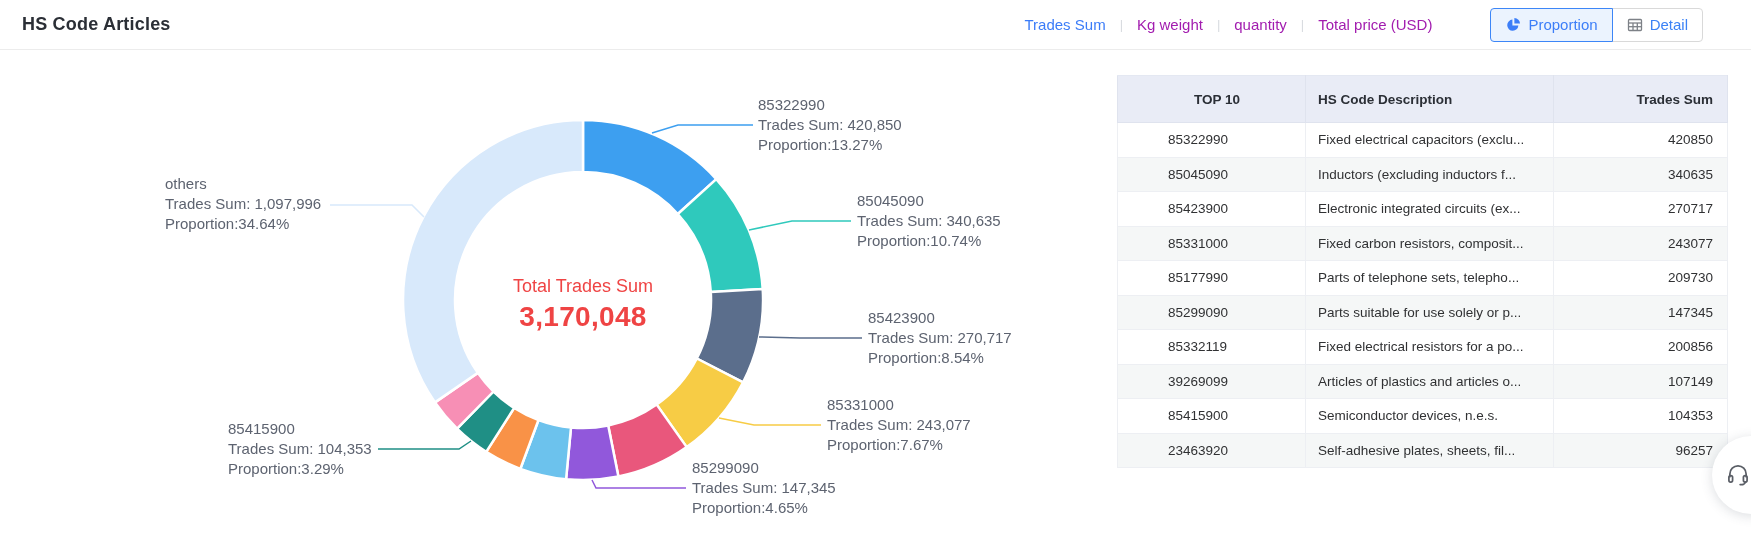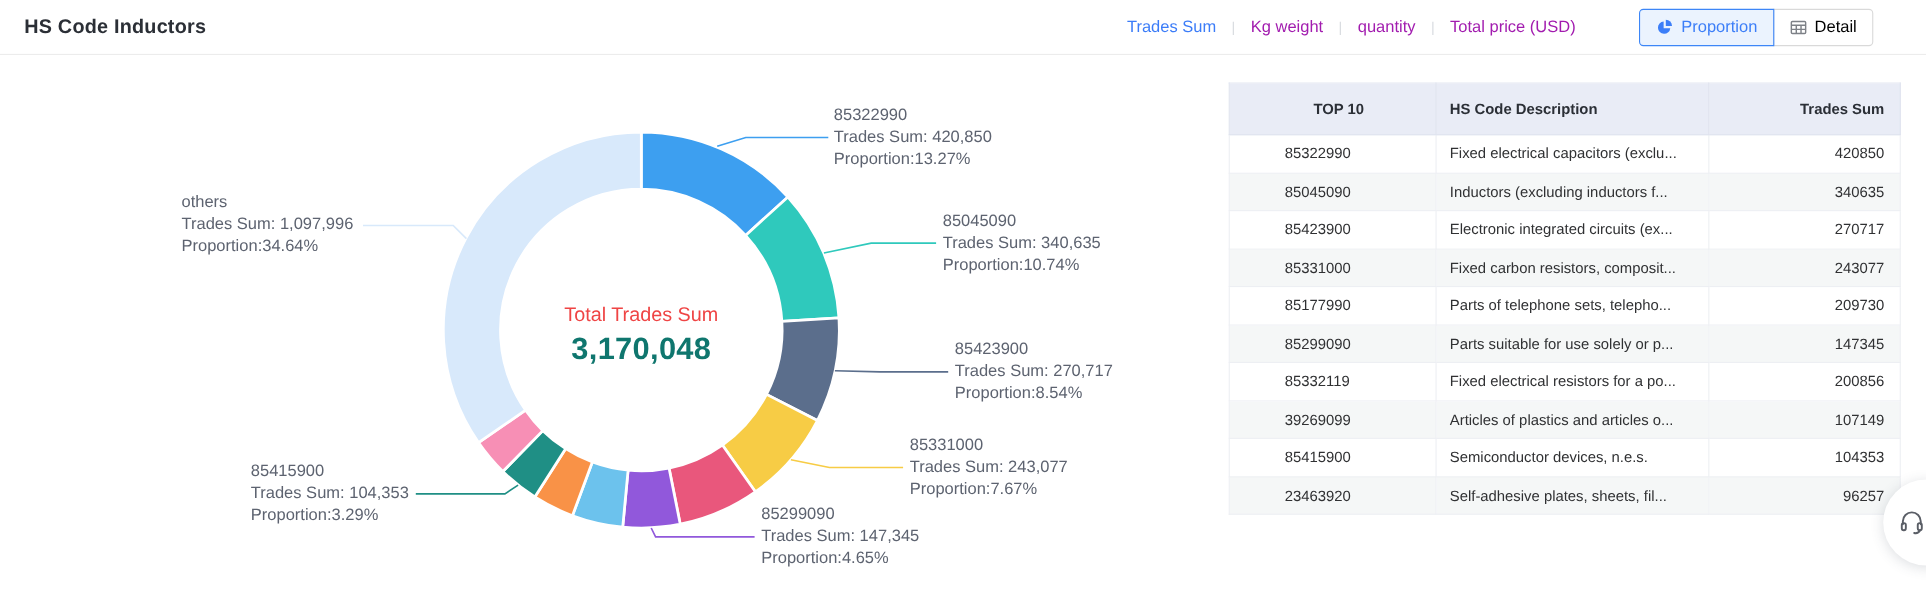--- a/index.html
+++ b/index.html
@@ -17,33 +17,33 @@
   .page-title { font-size:18px; font-weight:700; color:#2b2f36; letter-spacing:.2px; }
   .header-spacer { flex:1; }
   .metric-nav { display:flex; align-items:center; }
   .metric { font-size:15px; color:#a21caf; cursor:pointer; white-space:nowrap; }
   .metric.active { color:#3b7cf8; }
   .sep { color:#d8dbe0; margin:0 14px; font-size:13px; }
   .view-group { display:flex; margin-left:26px; }
   .view-btn {
     height:34px; display:inline-flex; align-items:center; gap:7px;
     padding:0 14px; font-size:15px; border:1px solid #d9d9d9; background:#fff;
-    color:#000000; cursor:pointer; position:relative; white-space:nowrap;
+    color:#3b82f6; cursor:pointer; position:relative; white-space:nowrap;
   }
   .view-btn:first-child { border-radius:4px 0 0 4px;margin-left:32px; }
   .view-btn:last-child { border-radius:0 4px 4px 0; margin-left:-1px; }
   .view-btn.active { border-color:#3d86f7; background:#ebf3fe; color:#3c7ef8; z-index:2; }
   
   .chart-layer { position:absolute; top:0; left:0; width:1751px; height:537px; pointer-events:none; }
   .chart-layer path[data-interactable="true"] { pointer-events:auto; cursor:pointer; }
   .donut-center {
     position:absolute; left:433px; top:276px; width:300px; text-align:center; pointer-events:none;
   }
   .donut-center .dc-title { font-size:18px; color:#ef4444; line-height:20px; }
-  .donut-center .dc-total { font-size:28px; font-weight:700; color:#0f766e; line-height:32px; margin-top:5px; letter-spacing:.3px; }
+  .donut-center .dc-total { font-size:28px; font-weight:700; color:#ef4444; line-height:32px; margin-top:5px; letter-spacing:.3px; }
   .callout { position:absolute; font-size:15px; line-height:20px; color:#5d6370; white-space:nowrap; }
   
   .top10-table {
     position:absolute; left:1117px; top:75px; width:610px;
     border-collapse:collapse; table-layout:fixed;
     font-size:13.5px; color:#303133;
   }
   .top10-table col.c1 { width:188px; } .top10-table col.c2 { width:248px; } .top10-table col.c3 { width:174px; }
   .top10-table th {
     background:#e9ecf6; font-weight:700; color:#2b2f36; height:47px;
@@ -67,21 +67,21 @@
     display:flex; align-items:center; cursor:pointer;
   }
   .support-fab svg { margin-left:13px; }
 </style>
 </head>
 <body>
 
 <div class="page" data-interactable="false">
 
   <div class="page-header" data-interactable="false">
-    <div class="page-title" data-interactable="false">HS Code Inductors</div>
+    <div class="page-title" data-interactable="false">HS Code Articles</div>
     <div class="header-spacer" data-interactable="false"></div>
 
     <div class="metric-nav" data-interactable="false">
       <span class="metric active" data-interactable="true">Trades Sum</span>
       <span class="sep" data-interactable="false">|</span>
       <span class="metric" data-interactable="true">Kg weight</span>
       <span class="sep" data-interactable="false">|</span>
       <span class="metric" data-interactable="true">quantity</span>
       <span class="sep" data-interactable="false">|</span>
       <span class="metric" data-interactable="true">Total price (USD)</span>

